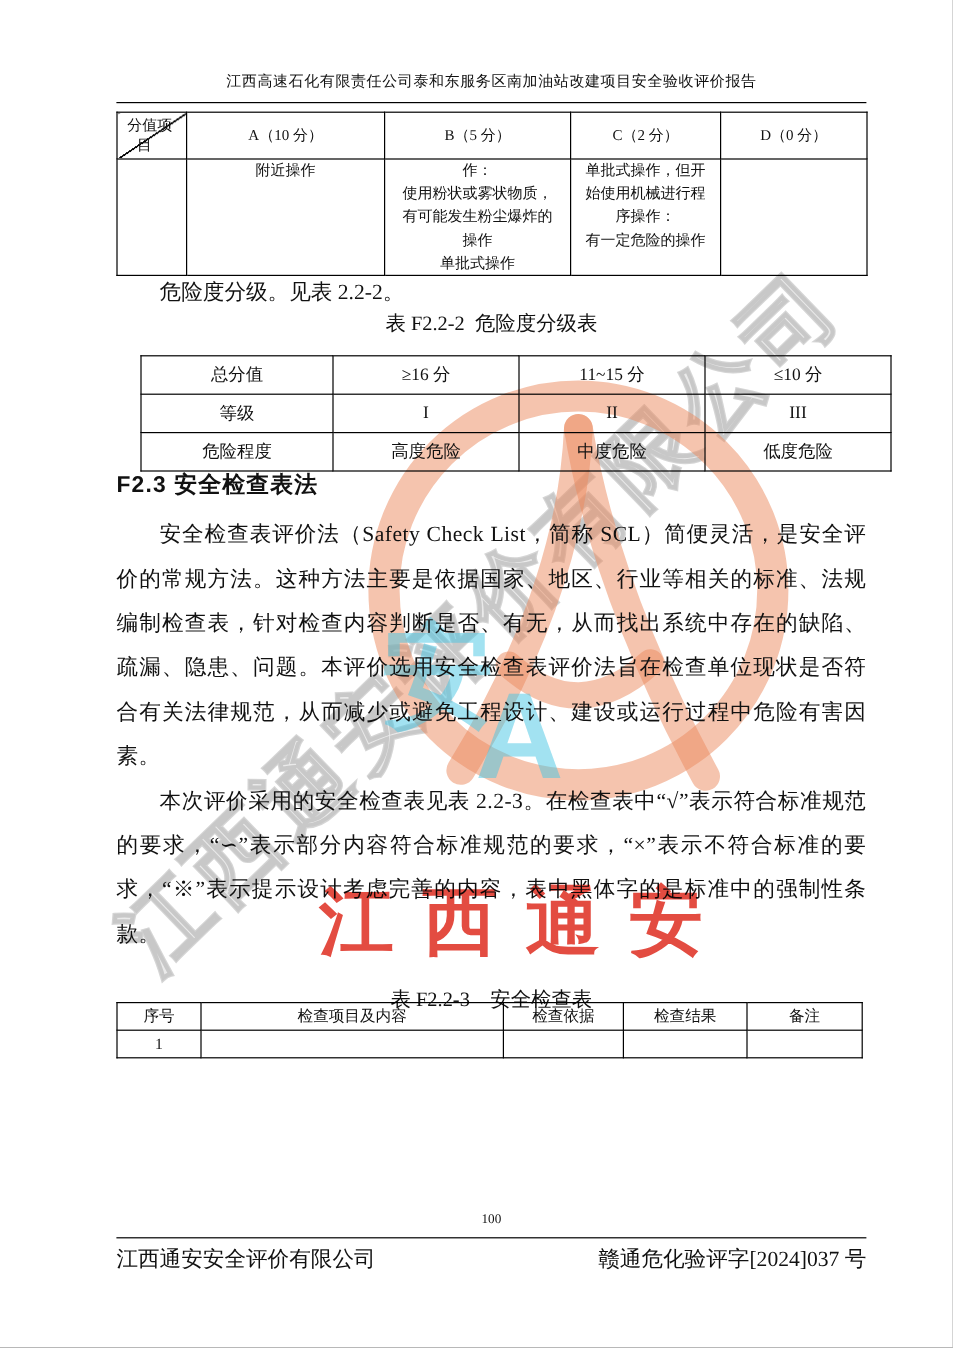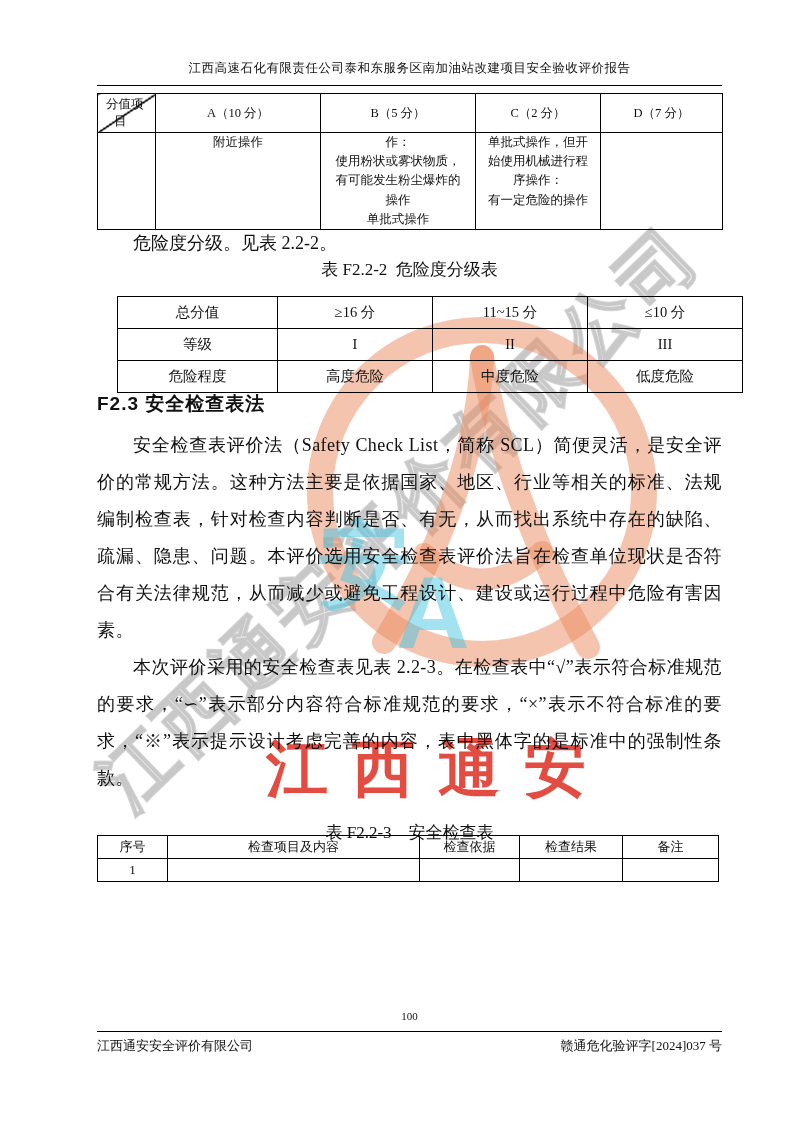--- a/index.html
+++ b/index.html
@@ -60,21 +60,21 @@
   .sec-heading{top:391px;font-size:19px;font-weight:bold;letter-spacing:1px;
     font-family:Liberation Sans, sans-serif;}
   .body-text{top:427px;font-size:18px;line-height:37px;text-align:justify;letter-spacing:0.4px;}
   .body-text p{margin:0;text-indent:2em;}
   .cap2{top:821px;}
   .t-check{top:835px;font-size:13px;width:621px;}
   .t-check td{height:22px;}
   .page-number{top:1010px;text-align:center;font-size:11px;}
   .doc-footer{
     top:1031px;border-top:1.5px solid #000;padding-top:5px;
-    display:flex;justify-content:space-between;font-size:13px;
+    display:flex;justify-content:space-between;font-size:18px;
   }
 </style>
 </head>
 <body>
 
 <div class="page">
 
   <div class="wm wm-diagonal">江西通安评价有限公司</div>
   <svg class="wm wm-logo" width="380" height="380" viewBox="0 0 380 380">
     <g stroke="#ec8a5e" stroke-opacity="0.5" fill="none" stroke-linecap="round">
@@ -102,21 +102,21 @@
       </colgroup>
       <tbody>
           <tr class="hrow">
         <td class="corner-cell">
           <span class="ct">分值项</span>
           <span class="cb">目</span>
         </td>
         <td>A（10 分）</td>
         <td>B（5 分）</td>
         <td>C（2 分）</td>
-        <td>D（7 分）</td>
+        <td>D（0 分）</td>
       </tr>
       <tr class="brow">
         <td></td>
         <td>附近操作</td>
         <td>作：
 使用粉状或雾状物质，
 有可能发生粉尘爆炸的
 操作
 单批式操作</td>
         <td>单批式操作，但开

